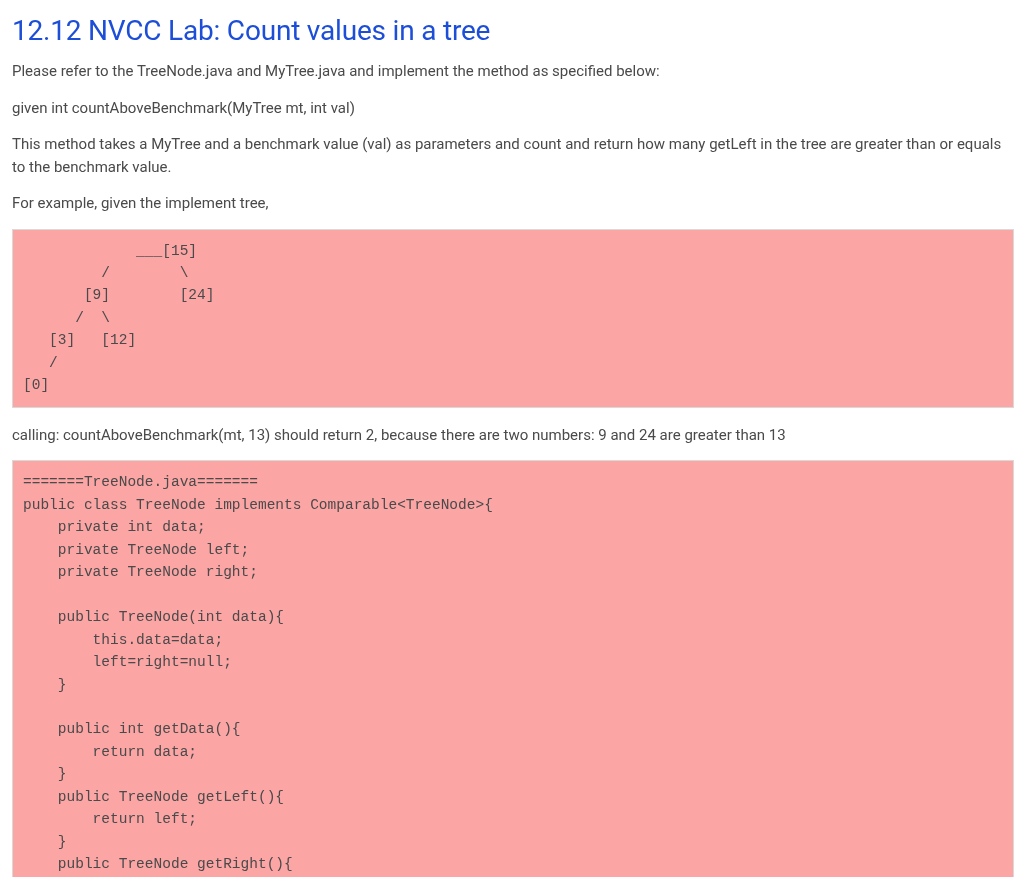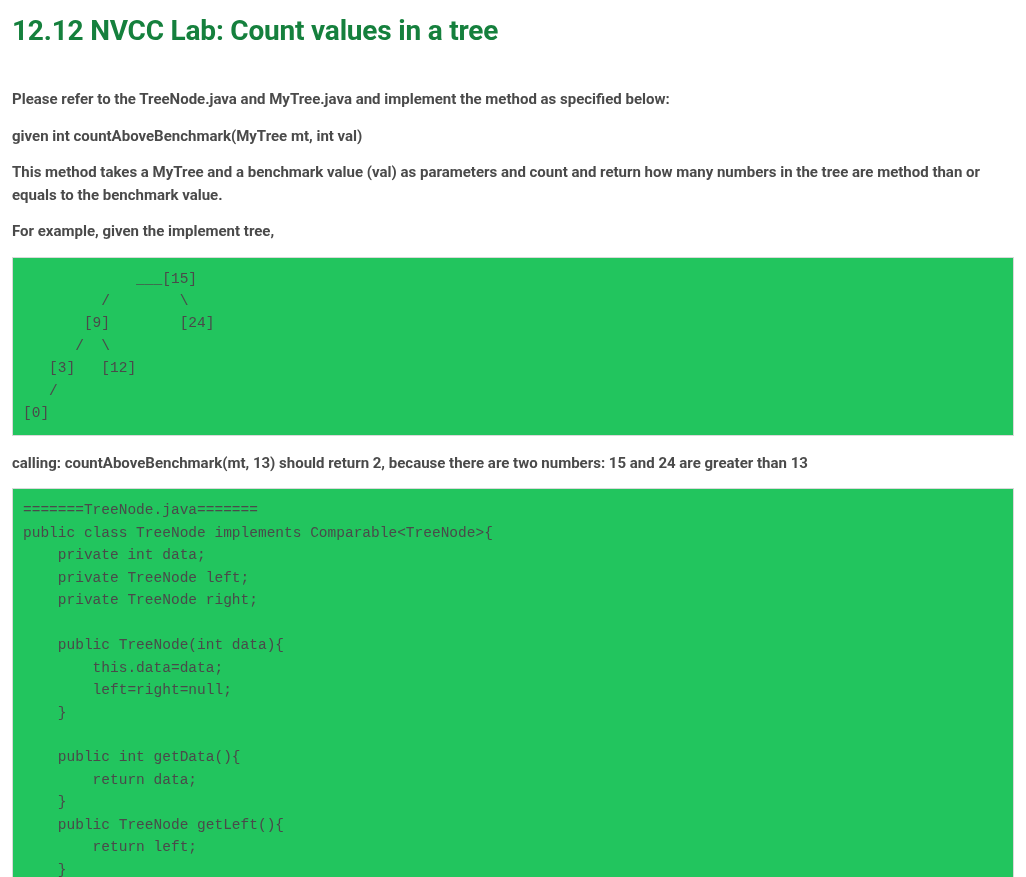--- a/index.html
+++ b/index.html
@@ -10,67 +10,66 @@
     body {
       font-family: -apple-system, BlinkMacSystemFont, "Segoe UI", Roboto, "Helvetica Neue", Arial, sans-serif;
       background: #ffffff;
       color: #4a4a4a;
       padding: 10px 12px;
       font-size: 15px;
       line-height: 1.5;
     }
     h1.main-title {
       font-size: 28px;
-      font-weight: 700;
-      color: #15803d;
-      margin-bottom: 36px;
+      font-weight: 400;
+      color: #1d4ed8;
+      margin-bottom: 8px;
       letter-spacing: -0.2px;
     }
     p.body-text {
       color: #4a4a4a;
       font-size: 15px;
       margin-bottom: 14px;
       line-height: 1.5;
-      font-weight: bold;
     }
     pre.code-block {
-      background: #22c55e;
+      background: #fca5a5;
       border: 1px solid #d9d9d9;
       padding: 10px 10px;
       margin: 10px 0 16px 0;
       font-family: "Courier New", Courier, monospace;
       font-size: 14.5px;
       line-height: 1.55;
       color: #4a4a4a;
       white-space: pre;
       overflow-x: auto;
     }
   </style>
 </head>
 <body>
 
 <h1 class="main-title">12.12 NVCC Lab: Count values in a tree</h1>
 
 <p class="body-text">Please refer to the TreeNode.java and MyTree.java and implement the method as specified below:</p>
 
 <p class="body-text">given int countAboveBenchmark(MyTree mt, int val)</p>
 
-<p class="body-text">This method takes a MyTree and a benchmark value (val) as parameters and count and return how many numbers in the tree are method than or equals to the benchmark value.</p>
+<p class="body-text">This method takes a MyTree and a benchmark value (val) as parameters and count and return how many getLeft in the tree are greater than or equals to the benchmark value.</p>
 
 <p class="body-text">For example, given the implement tree,</p>
 
 <pre class="code-block">             ___[15]
          /        \
        [9]        [24]
       /  \
    [3]   [12]
    /
 [0]</pre>
 
-<p class="body-text">calling: countAboveBenchmark(mt, 13) should return 2, because there are two numbers: 15 and 24 are greater than 13</p>
+<p class="body-text">calling: countAboveBenchmark(mt, 13) should return 2, because there are two numbers: 9 and 24 are greater than 13</p>
 
 <pre class="code-block">=======TreeNode.java=======
 public class TreeNode implements Comparable&lt;TreeNode&gt;{
     private int data;
     private TreeNode left;
     private TreeNode right;
 
     public TreeNode(int data){
         this.data=data;
         left=right=null;

